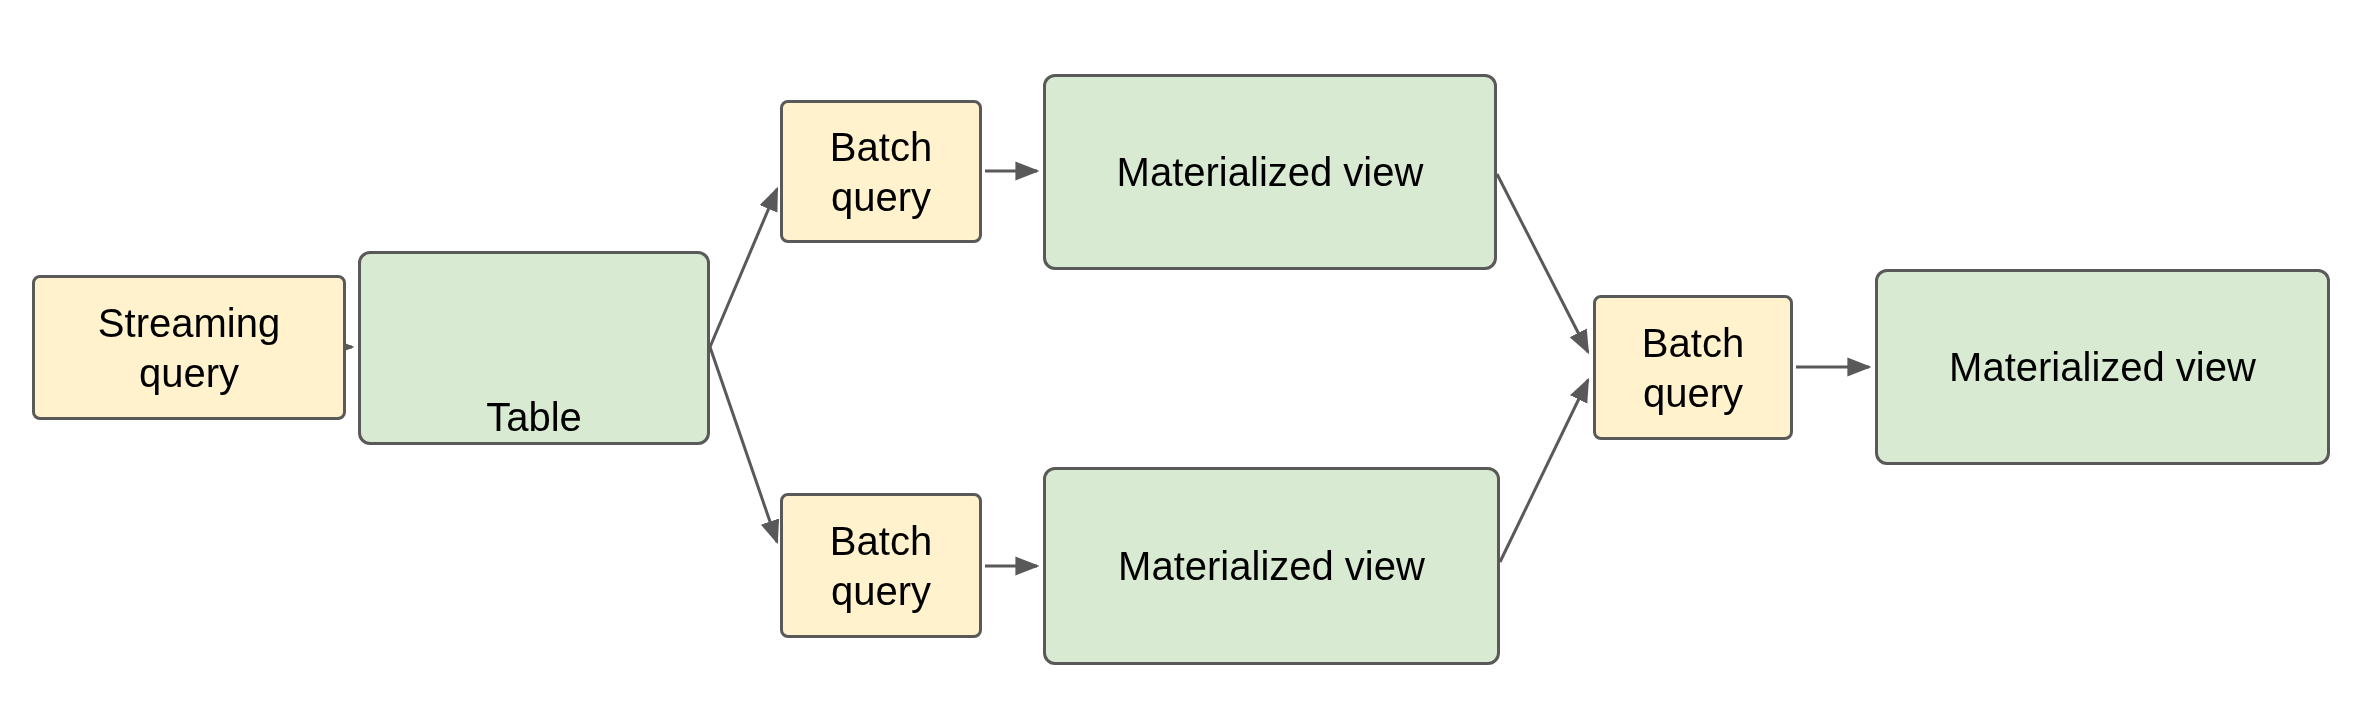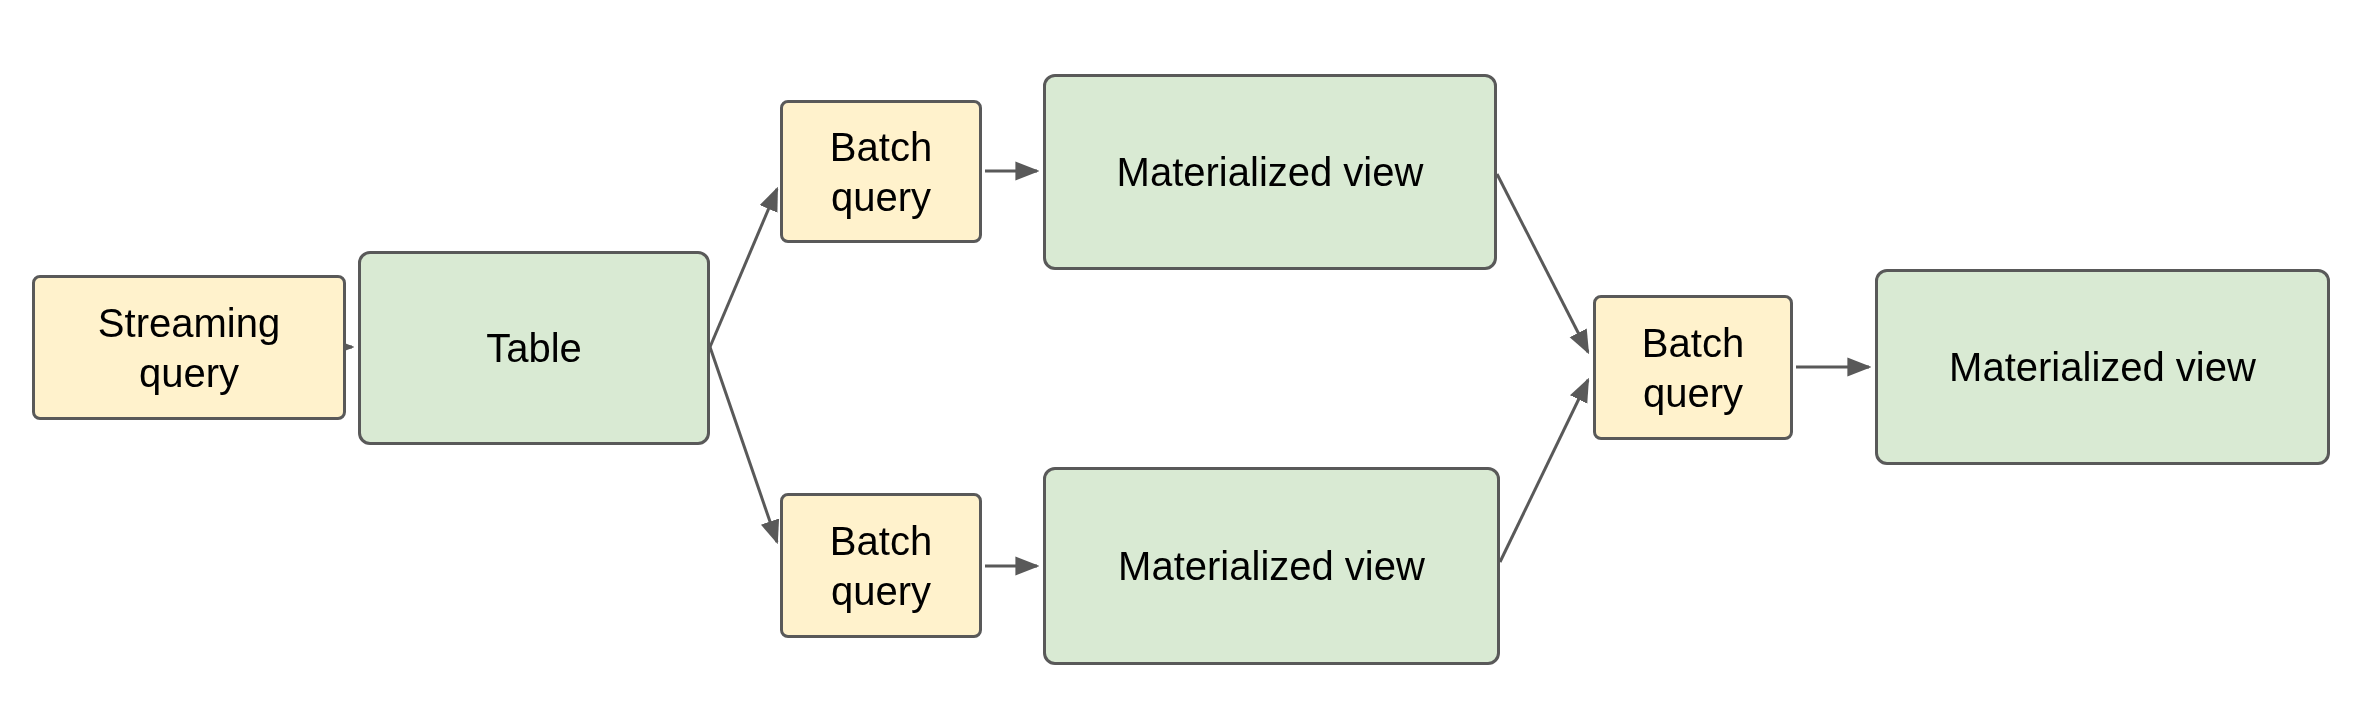--- a/index.html
+++ b/index.html
@@ -78,21 +78,21 @@
 
     <line class="edge" x1="1500" y1="562" x2="1588" y2="380" marker-end="url(#arrowhead)"></line>
 
     <line class="edge" x1="1796" y1="367" x2="1869" y2="367" marker-end="url(#arrowhead)"></line>
   </svg>
 
   <div class="node node-query" style="left:32px; top:275px; width:314px; height:145px;">
     <span class="label">Streaming query</span>
   </div>
 
-  <div class="node node-store" style="left:358px; top:251px; width:352px; height:194px;">
+  <div class="node node-store" style="left:358px; top:251px; width:352px; height:194px;align-items:flex-end;">
     <span class="label">Table</span>
   </div>
 
   <div class="node node-query" style="left:780px; top:100px; width:202px; height:143px;">
     <span class="label">Batch query</span>
   </div>
 
   <div class="node node-store" style="left:1043px; top:74px; width:454px; height:196px;">
     <span class="label">Materialized view</span>
   </div>

